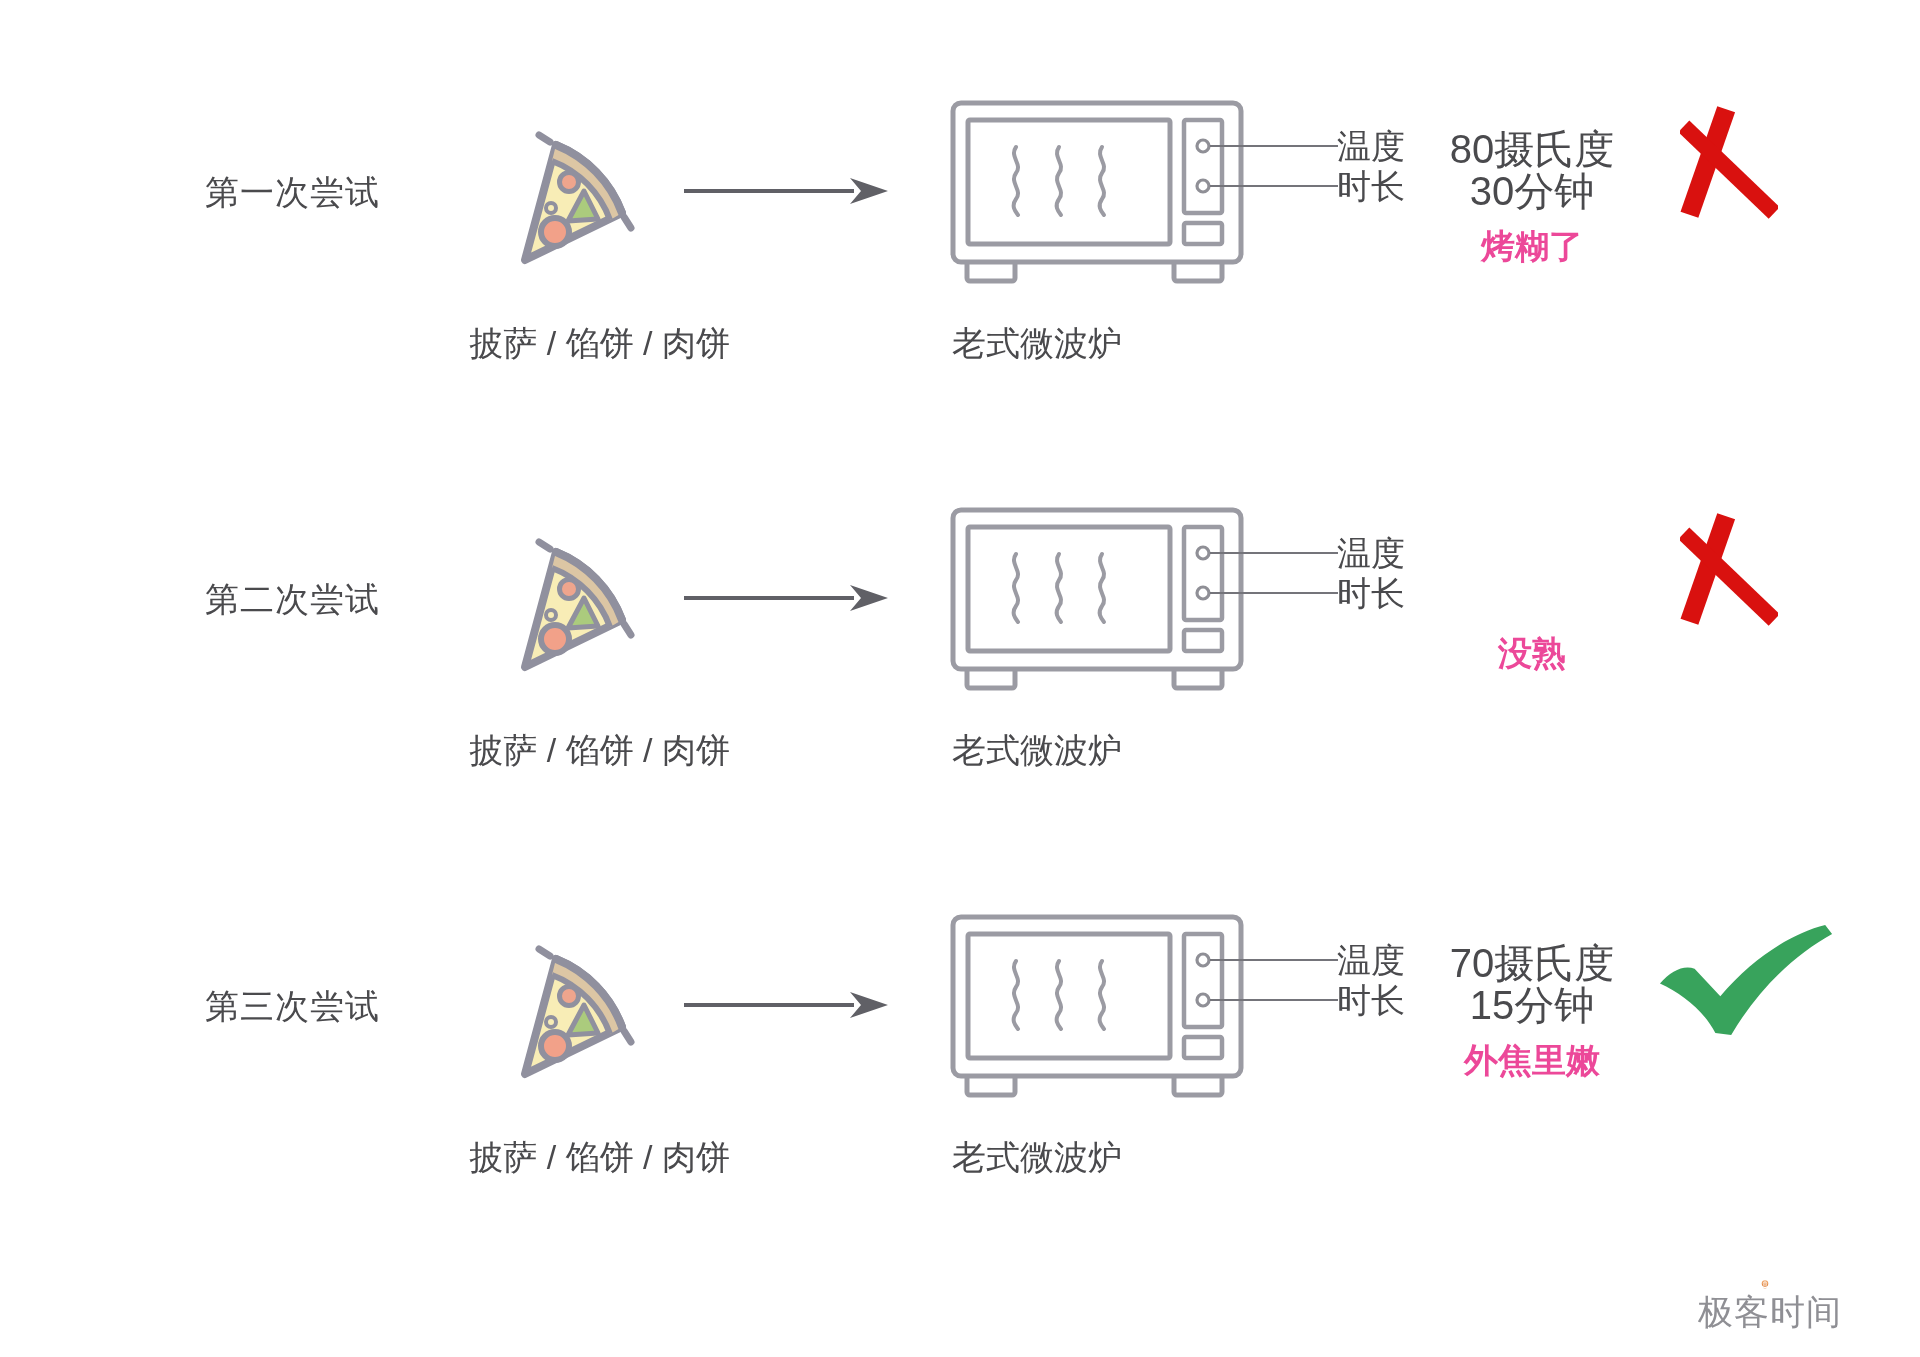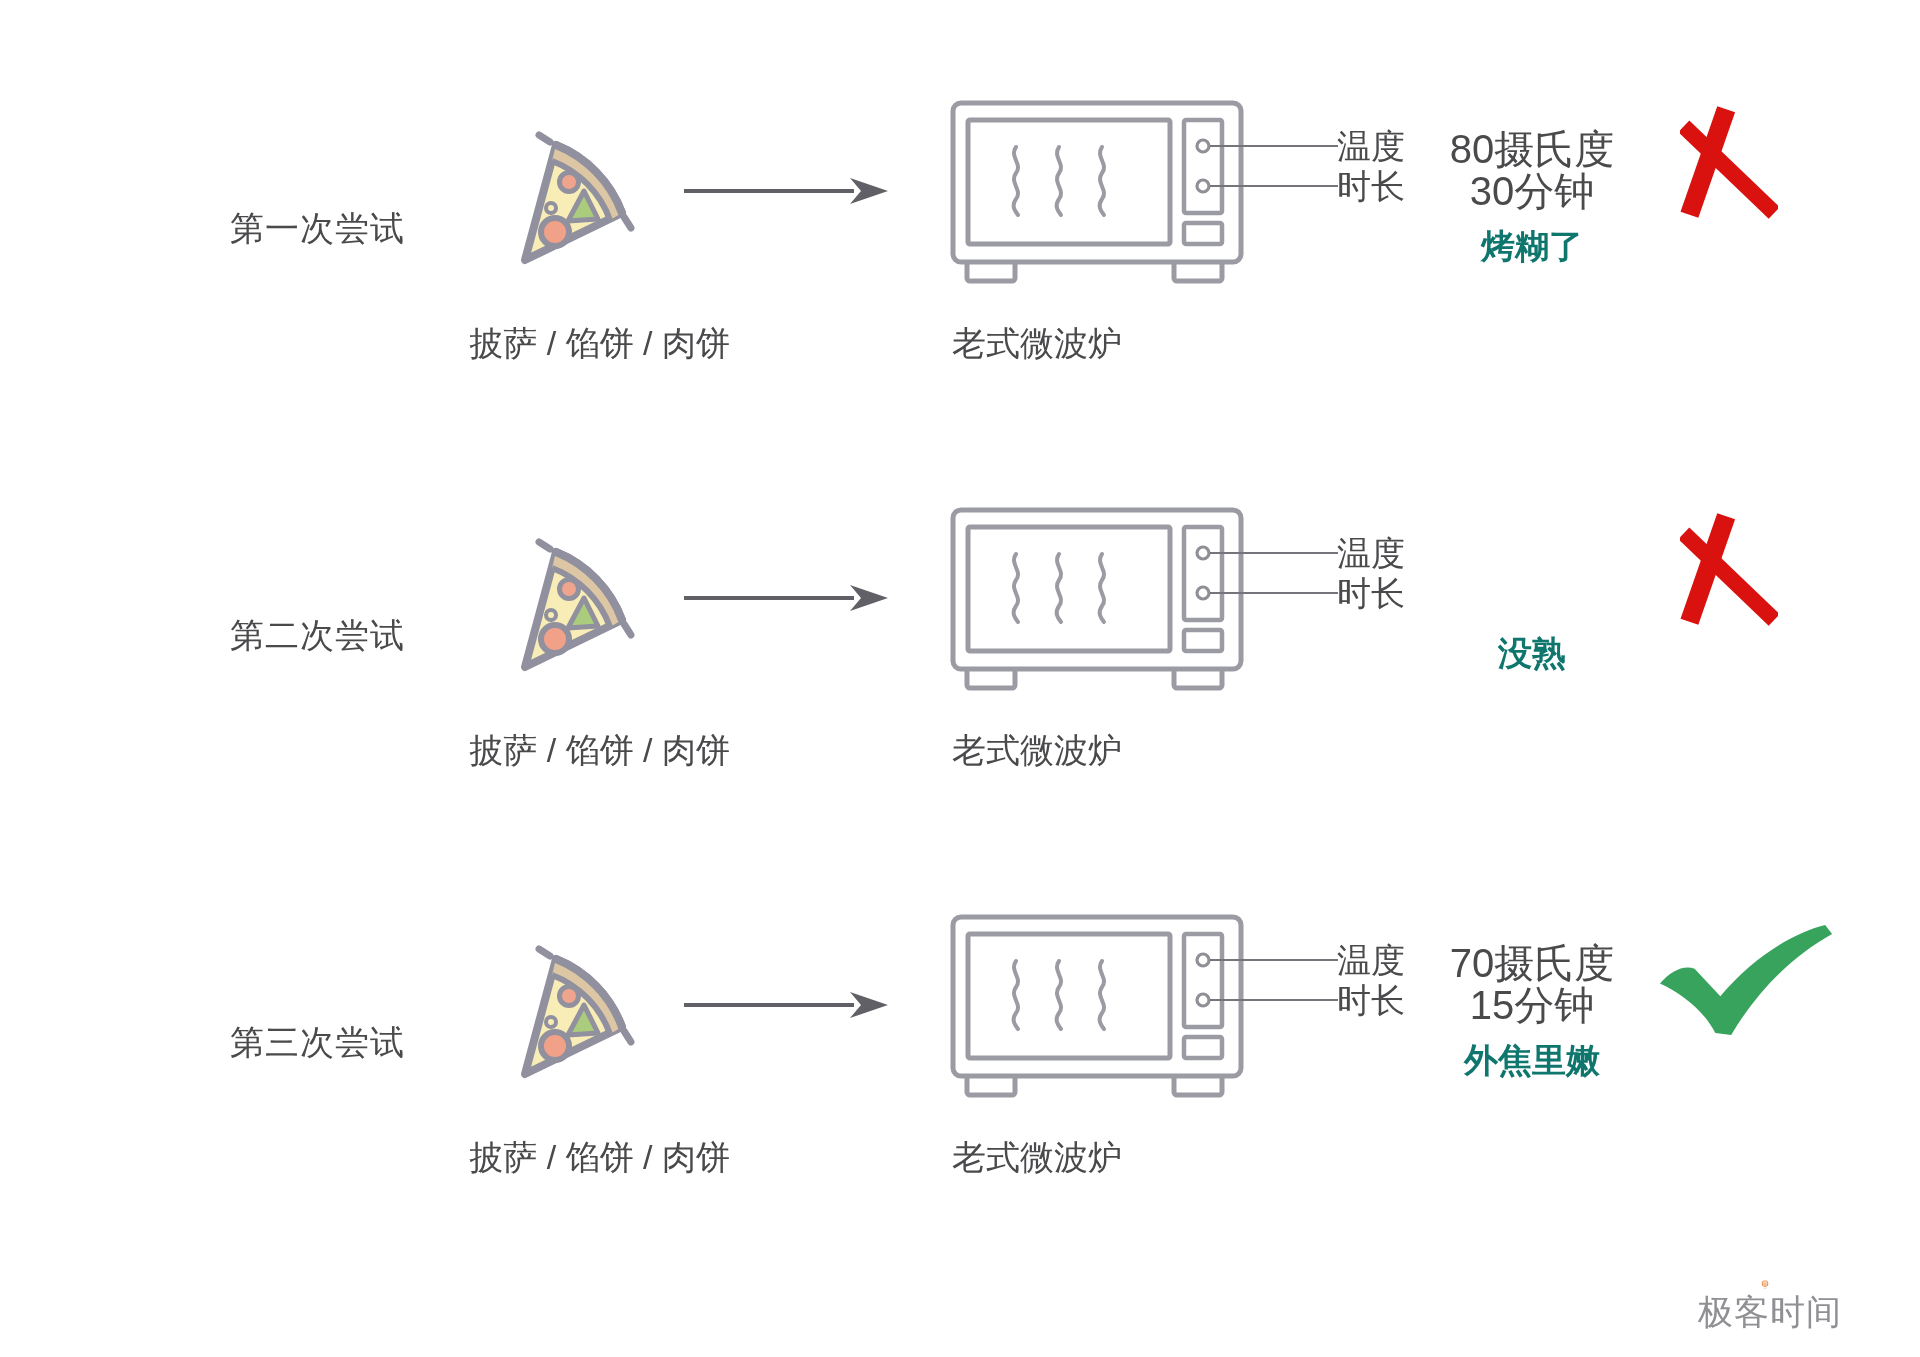--- a/index.html
+++ b/index.html
@@ -1,38 +1,38 @@
 <!DOCTYPE html>
 <html><head>
 <meta charset="utf-8">
 <style>
   html,body{margin:0;padding:0;background:#ffffff;}
   .canvas{position:relative;width:1920px;height:1357px;background:#ffffff;overflow:hidden;
           font-family:"Liberation Sans","DejaVu Sans",sans-serif;color:#4a4a4d;}
   .row{position:absolute;left:0;width:1920px;height:407px;}
   .row-0{top:0;} .row-1{top:407px;} .row-2{top:814px;}
 
-  .attempt-label{position:absolute;left:230px;top:173px;width:220px;font-size:34px;line-height:38px;
-                 letter-spacing:1px;color:#4a4a4d;margin-top:36px;}
+  .attempt-label{position:absolute;left:205px;top:173px;width:220px;font-size:34px;line-height:38px;
+                 letter-spacing:1px;color:#4a4a4d;}
   .pizza{position:absolute;left:505px;top:120px;width:140px;height:158px;}
   .arrow{position:absolute;left:682px;top:176px;width:208px;height:30px;}
   .microwave{position:absolute;left:950px;top:100px;width:296px;height:186px;}
 
   .knob-line{position:absolute;height:2px;background:#74747a;}
   .knob-line-1{left:1210px;top:145px;width:128px;}
   .knob-line-2{left:1210px;top:185px;width:128px;}
   .knob-label{position:absolute;left:1337px;width:90px;font-size:34px;line-height:38px;color:#4a4a4d;}
   .knob-label-1{top:127px;} .knob-label-2{top:167px;}
 
   .values-slot{position:absolute;left:1408px;top:128px;width:248px;text-align:center;
                font-size:40px;line-height:42px;color:#4a4a4d;}
   .result-slot{position:absolute;left:1408px;top:226px;width:248px;text-align:center;
                font-size:34px;line-height:40px;font-weight:bold;}
-  .result-fail{color:#0f766e;}
-  .result-success{color:#0f766e;}
+  .result-fail{color:#ec4899;}
+  .result-success{color:#ec4899;}
 
   .mark-x{position:absolute;left:1680px;top:103px;width:98px;height:118px;}
   .mark-check{position:absolute;left:1657px;top:110px;width:183px;height:114px;}
 
   .food-caption{position:absolute;left:380px;top:324px;width:350px;text-align:right;
                 font-size:34px;line-height:38px;color:#4a4a4d;}
   .device-caption{position:absolute;left:952px;top:324px;width:292px;text-align:left;
                   font-size:34px;line-height:38px;color:#4a4a4d;}
 
   .brand{position:absolute;left:1698px;top:1280px;height:56px;display:flex;align-items:center;flex-direction:column;}

